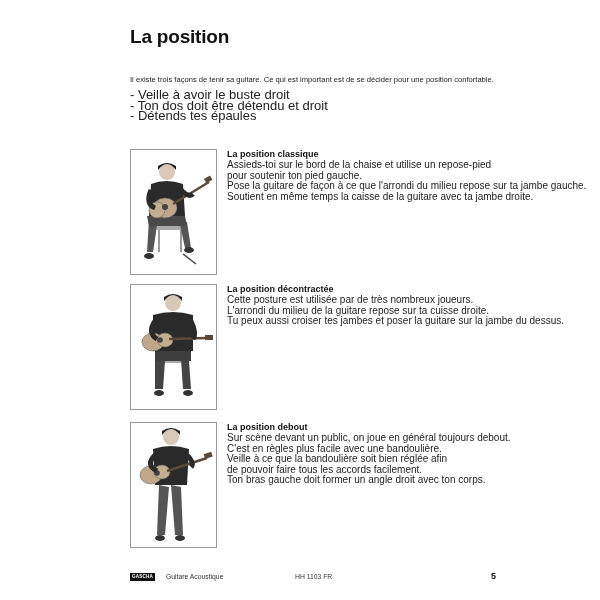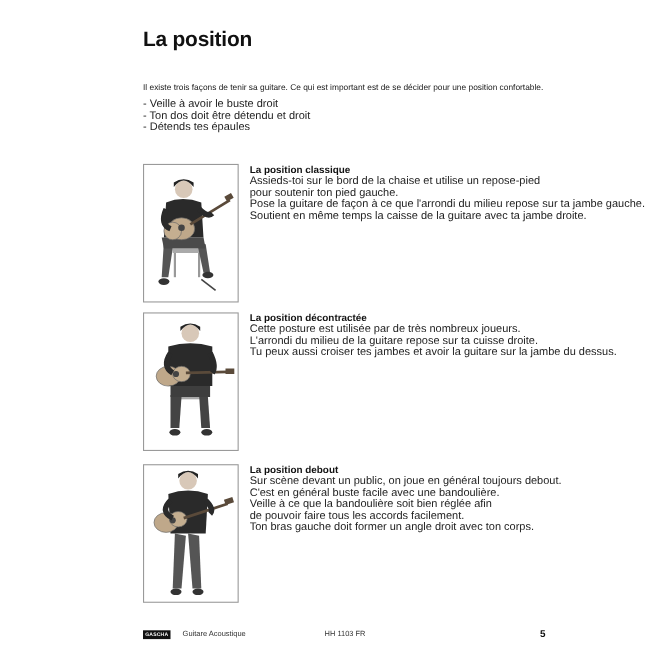--- a/index.html
+++ b/index.html
@@ -2,21 +2,21 @@
 <html><head>
   <meta charset="utf-8">
   <style>
     * { box-sizing: border-box; margin: 0; padding: 0; }
     html, body { width: 600px; height: 600px; background: #ffffff; overflow: hidden; }
     body { position: relative; font-family: "Liberation Sans", "DejaVu Sans", sans-serif; color: #1a1a1a; }
     .page { position: absolute; left: 12px; top: 0; width: 600px; height: 600px; }
     .title { position: absolute; left: 118px; top: 26px; font-size: 19px; font-weight: bold; letter-spacing: -0.2px; color: #111; }
     .intro { position: absolute; left: 118px; top: 59px; font-size: 7.6px; line-height: 10.5px; color: #222; margin-top: 16px; }
     .intro p { white-space: nowrap; }
-    .rules { position: absolute; left: 118px; top: 90px; font-size: 10px; line-height: 10.5px; color: #222; }
+    .rules { position: absolute; left: 118px; top: 90px; font-size: 13px; line-height: 10.5px; color: #222; }
     .rules li { list-style: none; white-space: nowrap; }
     .section { position: absolute; left: 118px; width: 380px; }
     .photo-frame { position: absolute; left: 0; top: 0; width: 87px; border: 1px solid #9a9a9a; background: #fff; overflow: hidden; }
     .section-text { position: absolute; left: 97px; top: 0; }
     .section-heading { font-size: 9px; font-weight: bold; color: #111; line-height: 11px; white-space: nowrap; }
     .section-body { font-size: 10px; line-height: 10.5px; color: #222; }
     .section-body p { white-space: nowrap; }
     .footer { position: absolute; left: 118px; top: 572px; width: 366px; height: 10px; font-size: 6.8px; color: #333; }
     .logo { position: absolute; left: 0; top: 1px; width: 25px; height: 8px; background: #111; color: #fff; font-size: 4.6px; font-weight: bold; text-align: center; line-height: 8px; letter-spacing: 0.2px; }
     .book-title { position: absolute; left: 36px; top: 0; line-height: 10px; }
@@ -112,21 +112,21 @@
 
         <path d="M24 36 Q16 48 26 54" stroke="#2a2a2a" stroke-width="5" fill="none"></path>
         <path d="M60 36 Q66 48 62 54" stroke="#2a2a2a" stroke-width="5" fill="none"></path>
       </svg>
     </div>
     <div class="section-text">
       <h2 class="section-heading">La position décontractée</h2>
       <div class="section-body">
         <p>Cette posture est utilisée par de très nombreux joueurs.</p>
         <p>L'arrondi du milieu de la guitare repose sur ta cuisse droite.</p>
-        <p>Tu peux aussi croiser tes jambes et avoir la guitare sur la jambe du dessus.</p>
+        <p>Tu peux aussi croiser tes jambes et poser la guitare sur la jambe du dessus.</p>
       </div>
     </div>
   </div>
 
   <div class="section" style="top:422px;">
     <div class="photo-frame" style="height:126px;">
       <svg width="85" height="124" viewBox="0 0 85 124">
 
         <path d="M28 62 L26 112 L34 112 L38 64 Z" fill="#555"></path>
         <path d="M40 62 L44 112 L52 112 L50 64 Z" fill="#555"></path>
@@ -145,21 +145,21 @@
         <rect x="73" y="30" width="8" height="5" fill="#5a4a3a" transform="rotate(-18 77 32)"></rect>
 
         <path d="M24 32 Q14 42 26 48" stroke="#2a2a2a" stroke-width="5" fill="none"></path>
         <path d="M56 32 Q64 40 60 44" stroke="#2a2a2a" stroke-width="5" fill="none"></path>
       </svg>
     </div>
     <div class="section-text">
       <h2 class="section-heading">La position debout</h2>
       <div class="section-body">
         <p>Sur scène devant un public, on joue en général toujours debout.</p>
-        <p>C'est en général buste facile avec une bandoulière.</p>
+        <p>C'est en règles plus facile avec une bandoulière.</p>
         <p>Veille à ce que la bandoulière soit bien réglée afin</p>
         <p>de pouvoir faire tous les accords facilement.</p>
         <p>Ton bras gauche doit former un angle droit avec ton corps.</p>
       </div>
     </div>
   </div>
 
   <div class="footer">
     <div class="logo">GASCHA</div>
     <span class="book-title">Guitare Acoustique</span>

